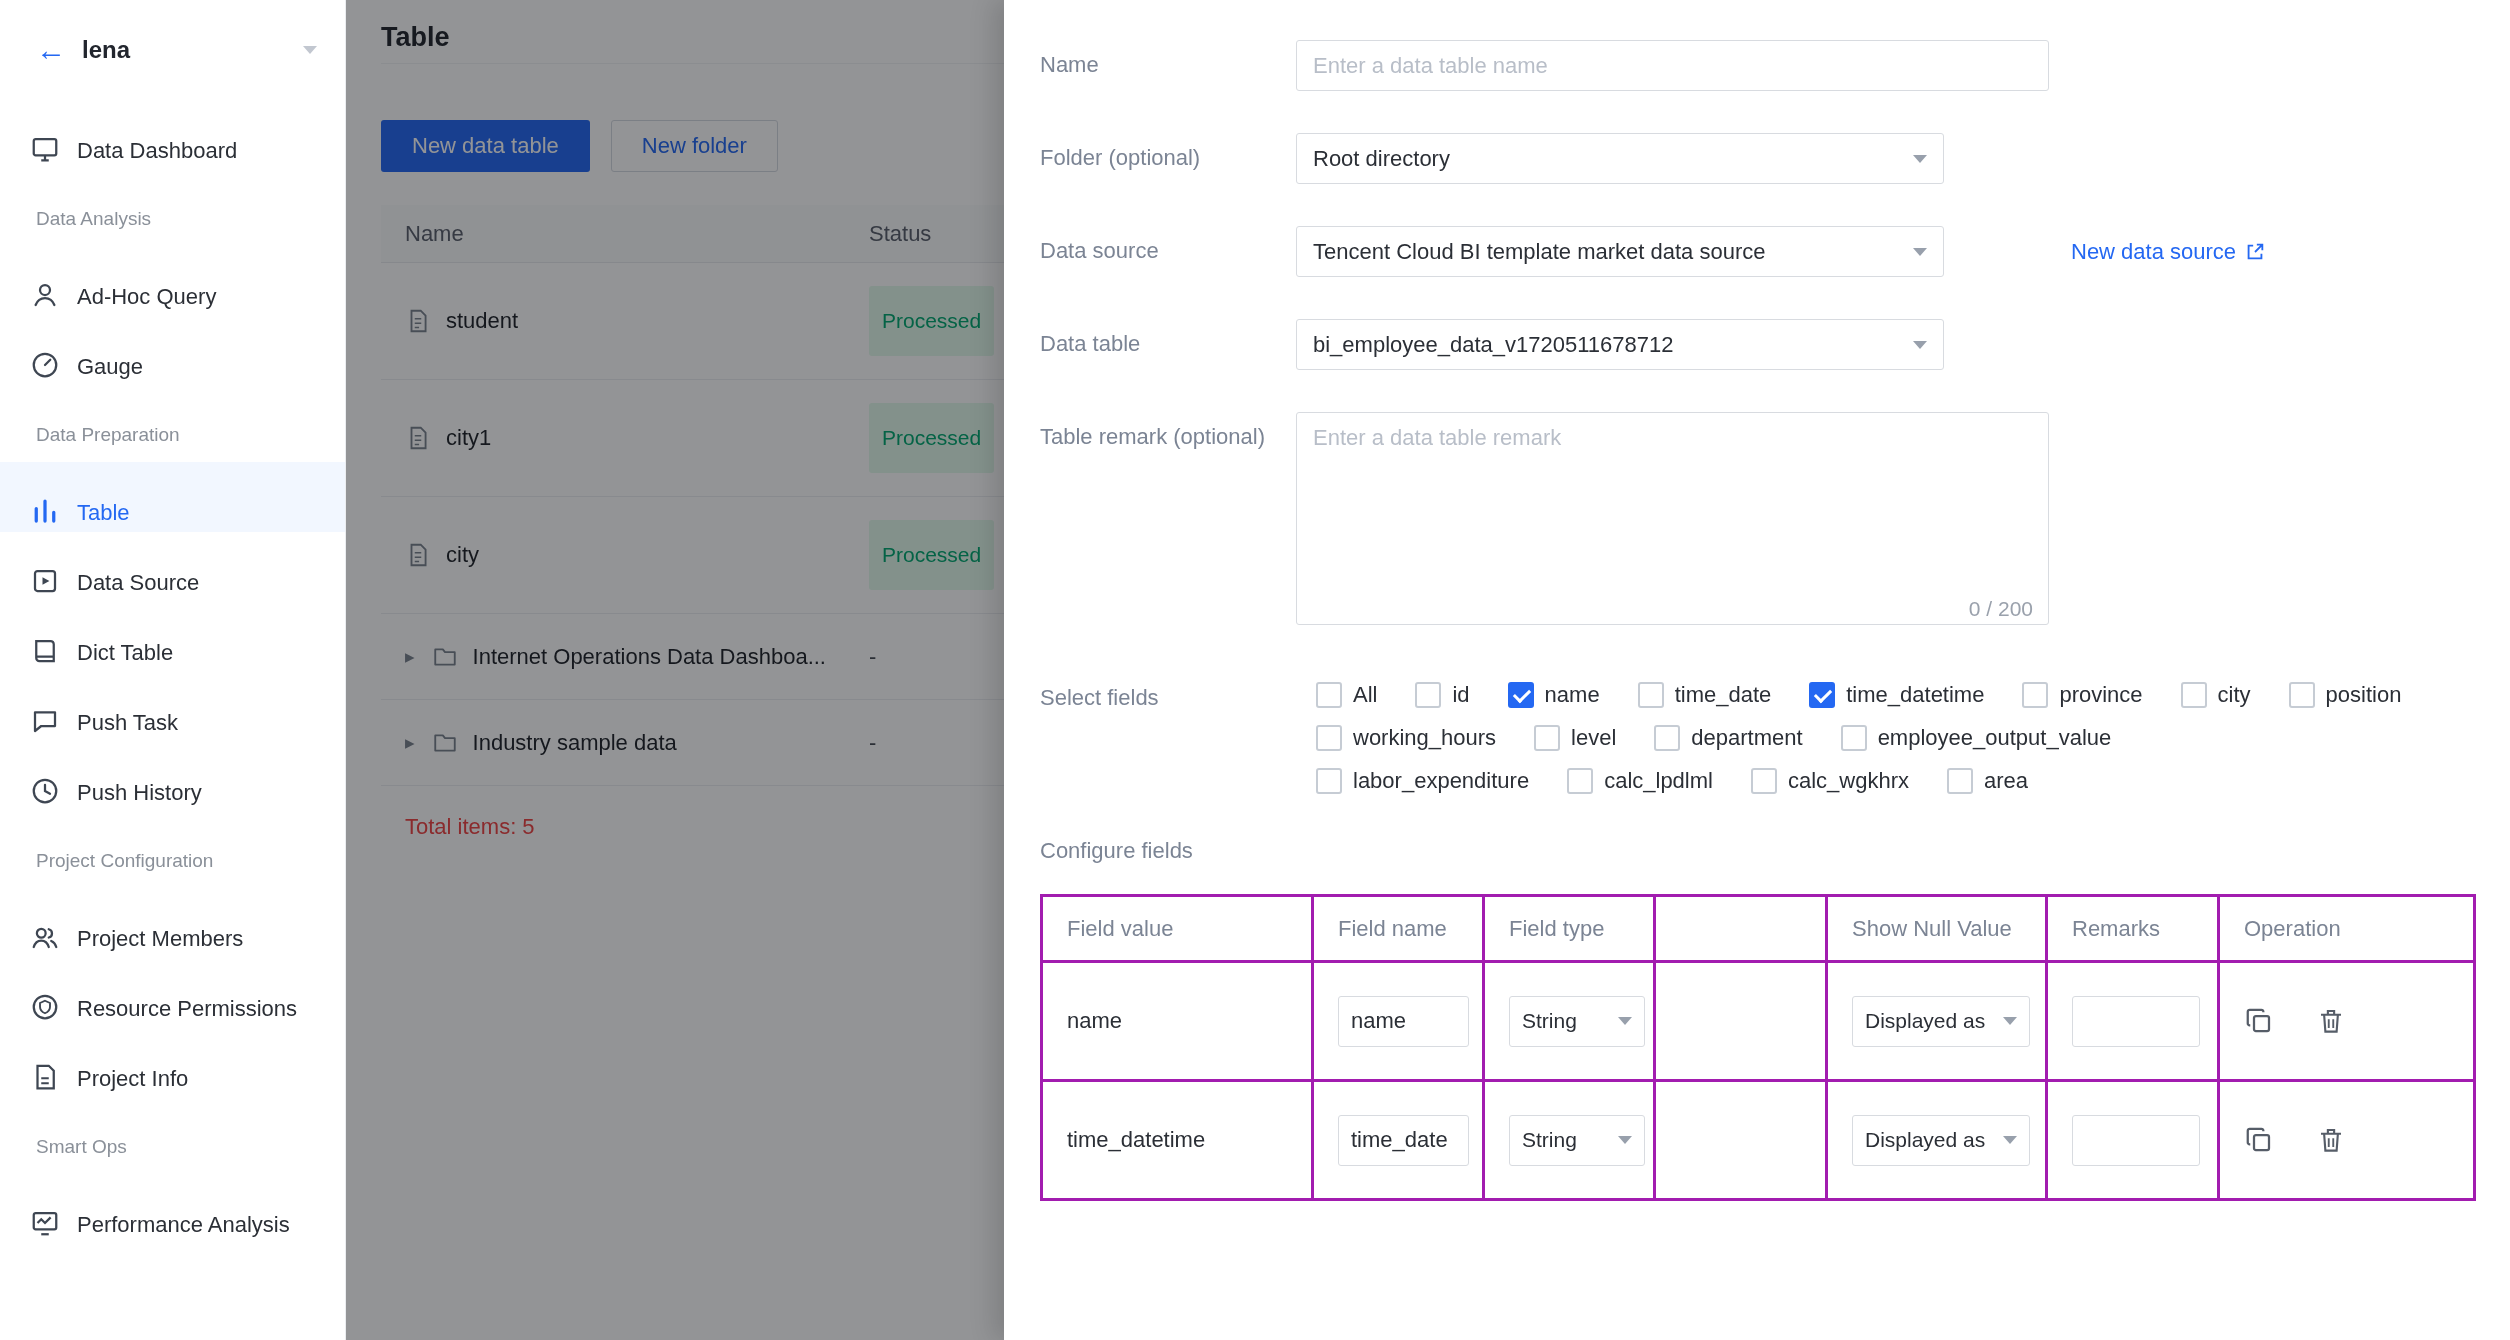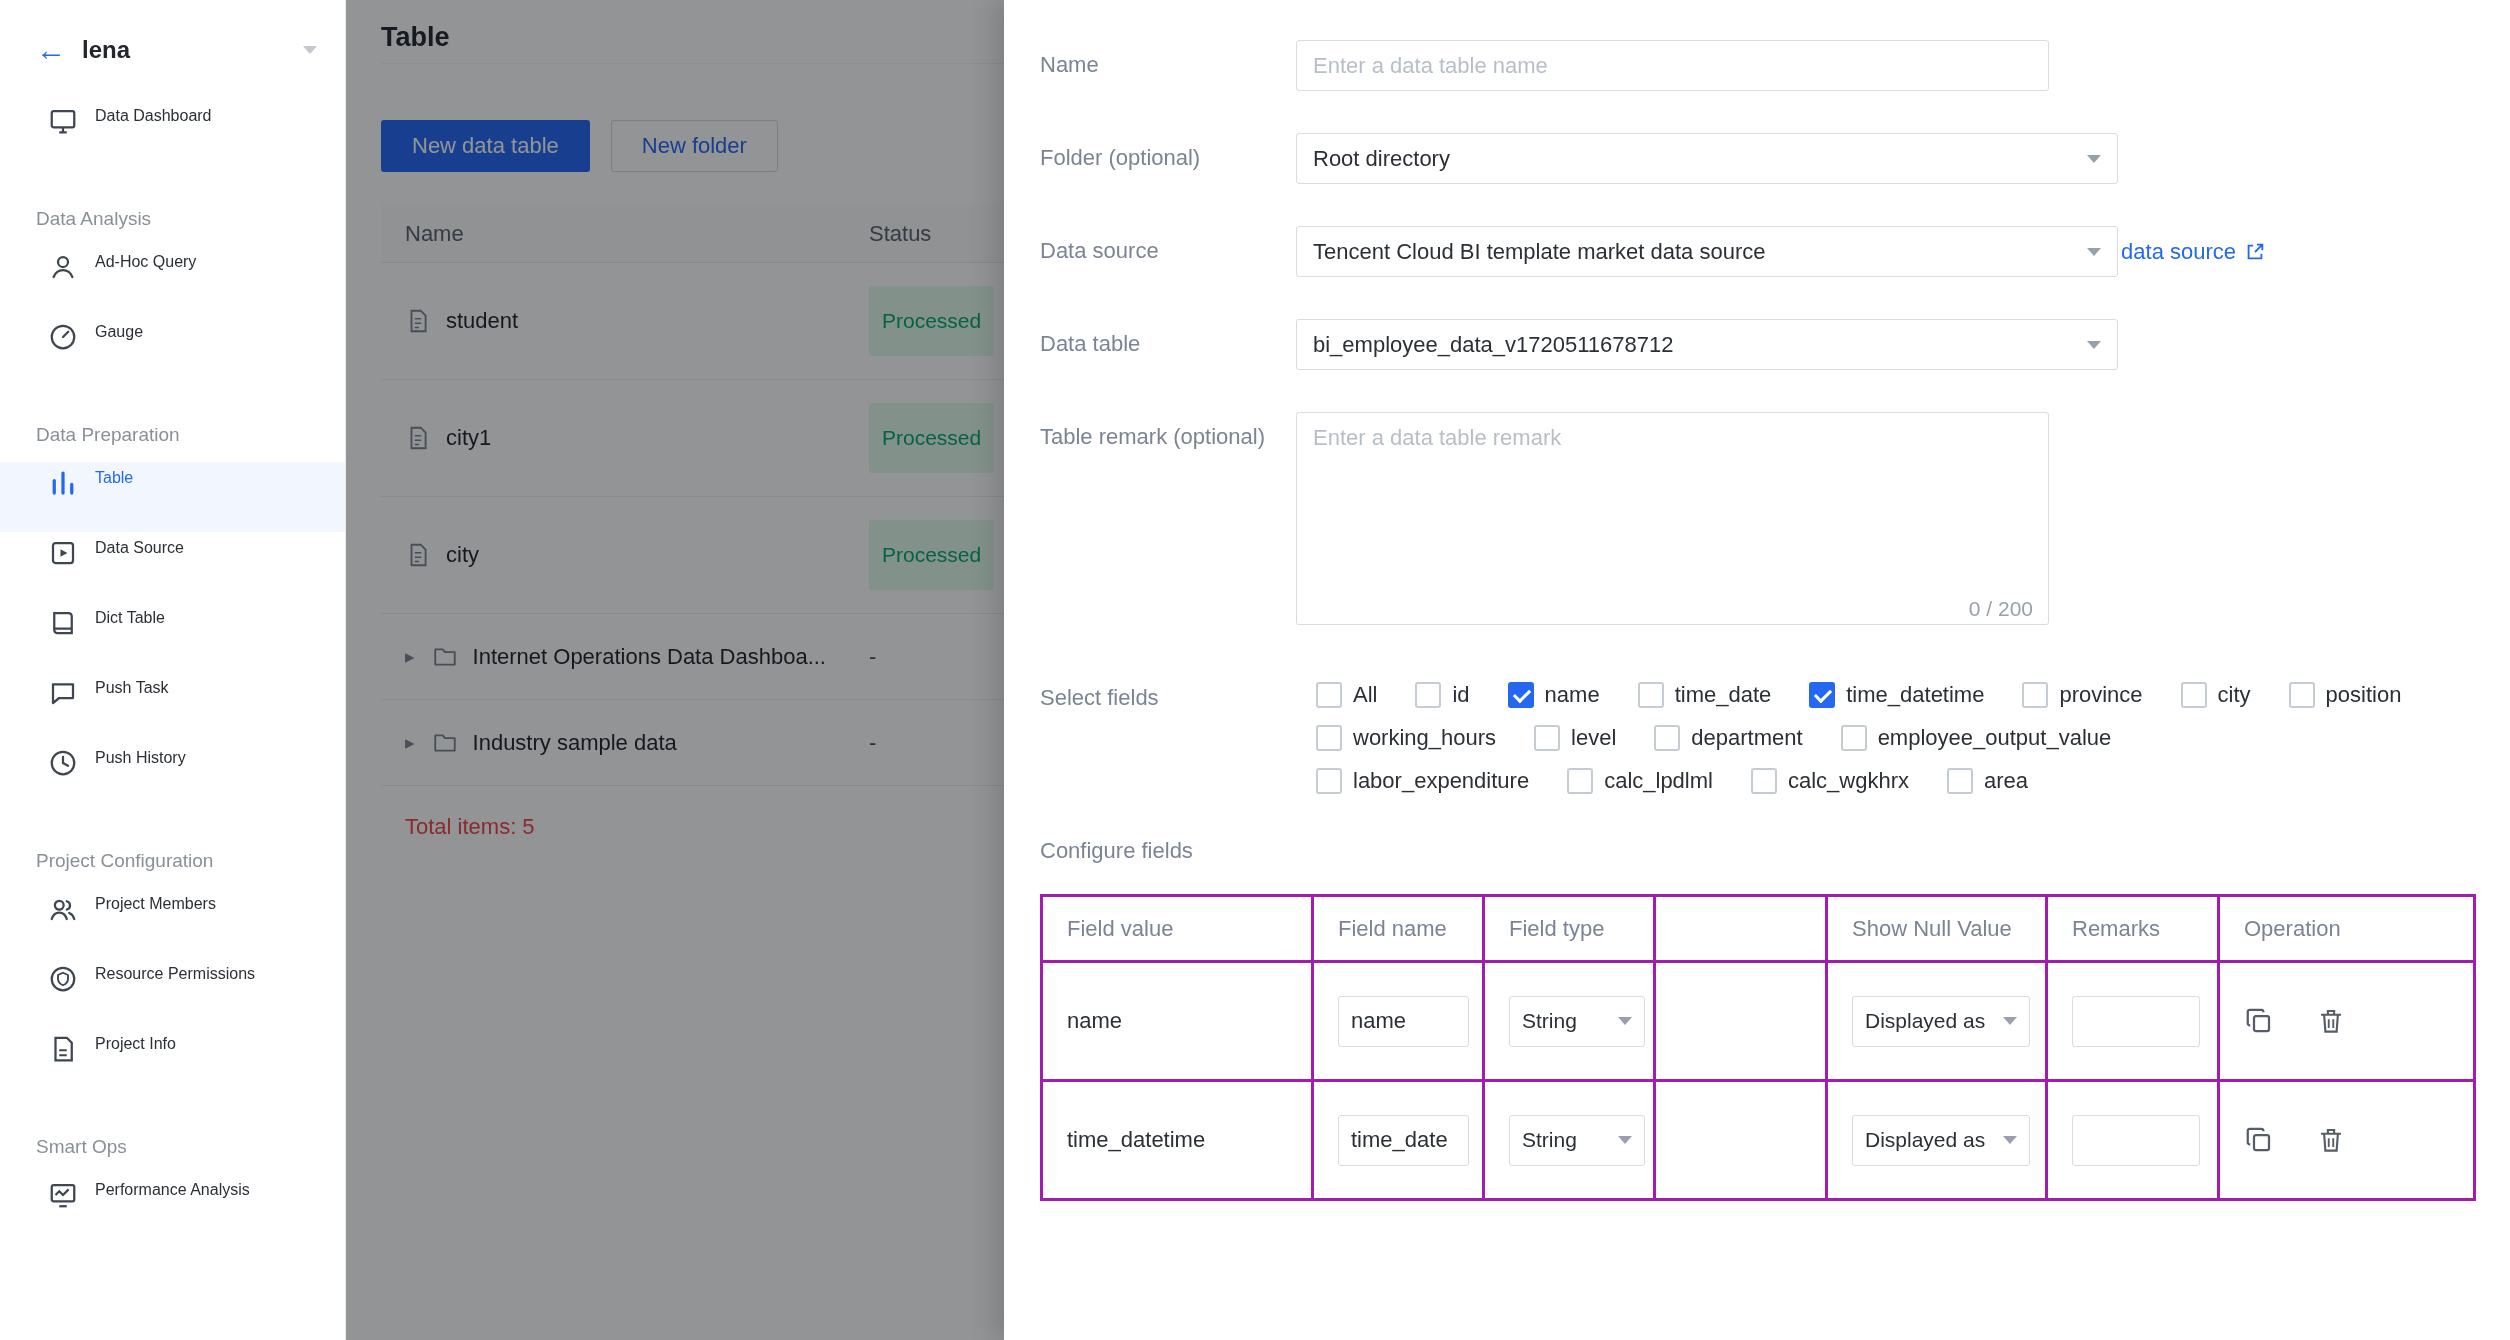--- a/index.html
+++ b/index.html
@@ -6,21 +6,21 @@
   html,body { width:2510px; height:1340px; }
   body { font-family:"Liberation Sans",sans-serif; font-size:22px; color:#1f2329; background:#fff; overflow:hidden; }
   .app { position:relative; width:2510px; height:1340px; overflow:hidden; }
 
   
   .sidebar { position:absolute; left:0; top:0; bottom:0; width:346px; background:#fff; border-right:1px solid #ebedf0; z-index:5; }
   .sb-header { display:flex; align-items:center; height:100px; padding:0 28px 0 36px; }
   .back-arrow { color:#2468f2; font-size:30px; margin-right:16px; cursor:pointer; line-height:1; }
   .proj-name { font-weight:bold; font-size:24px; color:#22262e; flex:1; }
   .hdr-tri { width:0; height:0; border-left:7px solid transparent; border-right:7px solid transparent; border-top:8px solid #c2c7d0; cursor:pointer; }
-  .sb-item { display:flex; align-items:flex-start; min-height:70px; padding:6px 18px 6px 48px; font-size:16px; color:#2b2f36; cursor:pointer; gap:17px; line-height:1.25; }
+  .sb-item { display:flex; align-items:flex-end; min-height:70px; padding:6px 18px 6px 30px; font-size:22px; color:#2b2f36; cursor:pointer; gap:17px; line-height:1.25; }
   .sb-item.active { color:#2468f2; background:#f2f7ff; }
   .sb-icon { width:30px; height:30px; color:#3e4652; flex-shrink:0; display:flex; align-items:center; justify-content:center; }
   .sb-item.active .sb-icon { color:#2468f2; }
   .sb-section { height:76px; padding:38px 0 0 36px; font-size:19px; color:#8a9099; }
 
   
   .main { position:absolute; left:346px; top:0; right:0; bottom:0; background:#fff; padding-left:35px; }
   .main-header { height:64px; display:flex; align-items:flex-end; padding-bottom:10px; border-bottom:1px solid #f0f2f5; }
   .page-title { font-size:27px; font-weight:bold; color:#22262e; }
   .btn-row { margin-top:56px; display:flex; gap:21px; }
@@ -45,21 +45,21 @@
   
   .mask { position:absolute; left:346px; right:0; top:0; bottom:0; background:rgba(10,12,16,0.44); z-index:10; }
 
   
   .drawer { position:absolute; left:1004px; right:0; top:0; bottom:0; background:#fff; z-index:20; padding:40px 0 0 36px; box-shadow:-10px 0 24px rgba(0,0,0,0.14); overflow:hidden; }
   .form-row { display:flex; margin-bottom:42px; }
   .form-label { width:256px; padding-top:12px; color:#7b8494; font-size:22px; flex-shrink:0; }
   .control { width:753px; position:relative; }
   .text-input { width:753px; height:51px; border:1px solid #d8dbe0; border-radius:3px; padding:0 16px; font-size:22px; font-family:inherit; color:#6d28d9; outline:none; background:#fff; }
   .text-input::placeholder { color:#b8bec8; }
-  .select { width:822px; height:51px; border:1px solid #d8dbe0; border-radius:3px; display:flex; align-items:center; justify-content:space-between; padding:0 16px; cursor:pointer; background:#fff;text-align:center; }
+  .select { width:648px; height:51px; border:1px solid #d8dbe0; border-radius:3px; display:flex; align-items:center; justify-content:space-between; padding:0 16px; cursor:pointer; background:#fff;text-align:center; }
   .select-text { font-size:22px; color:#2b2f36; }
   .tri { width:0; height:0; border-left:7px solid transparent; border-right:7px solid transparent; border-top:8px solid #98a0ac; flex-shrink:0; }
   .inline-after { display:flex; align-items:center; }
   .new-src-link { display:flex; align-items:center; gap:8px; margin-left:22px; color:#2468f2; font-size:22px; cursor:pointer; white-space:nowrap; }
   .ext-icon { width:22px; height:22px; display:flex; }
   .textarea-wrap { position:relative; width:753px; }
   .textarea { width:753px; height:213px; border:1px solid #d8dbe0; border-radius:3px; padding:12px 16px; font-size:22px; font-family:inherit; color:#2b2f36; resize:none; outline:none; }
   .textarea::placeholder { color:#b8bec8; }
   .counter { position:absolute; right:16px; bottom:10px; color:#9aa1ac; font-size:21px; }
 

